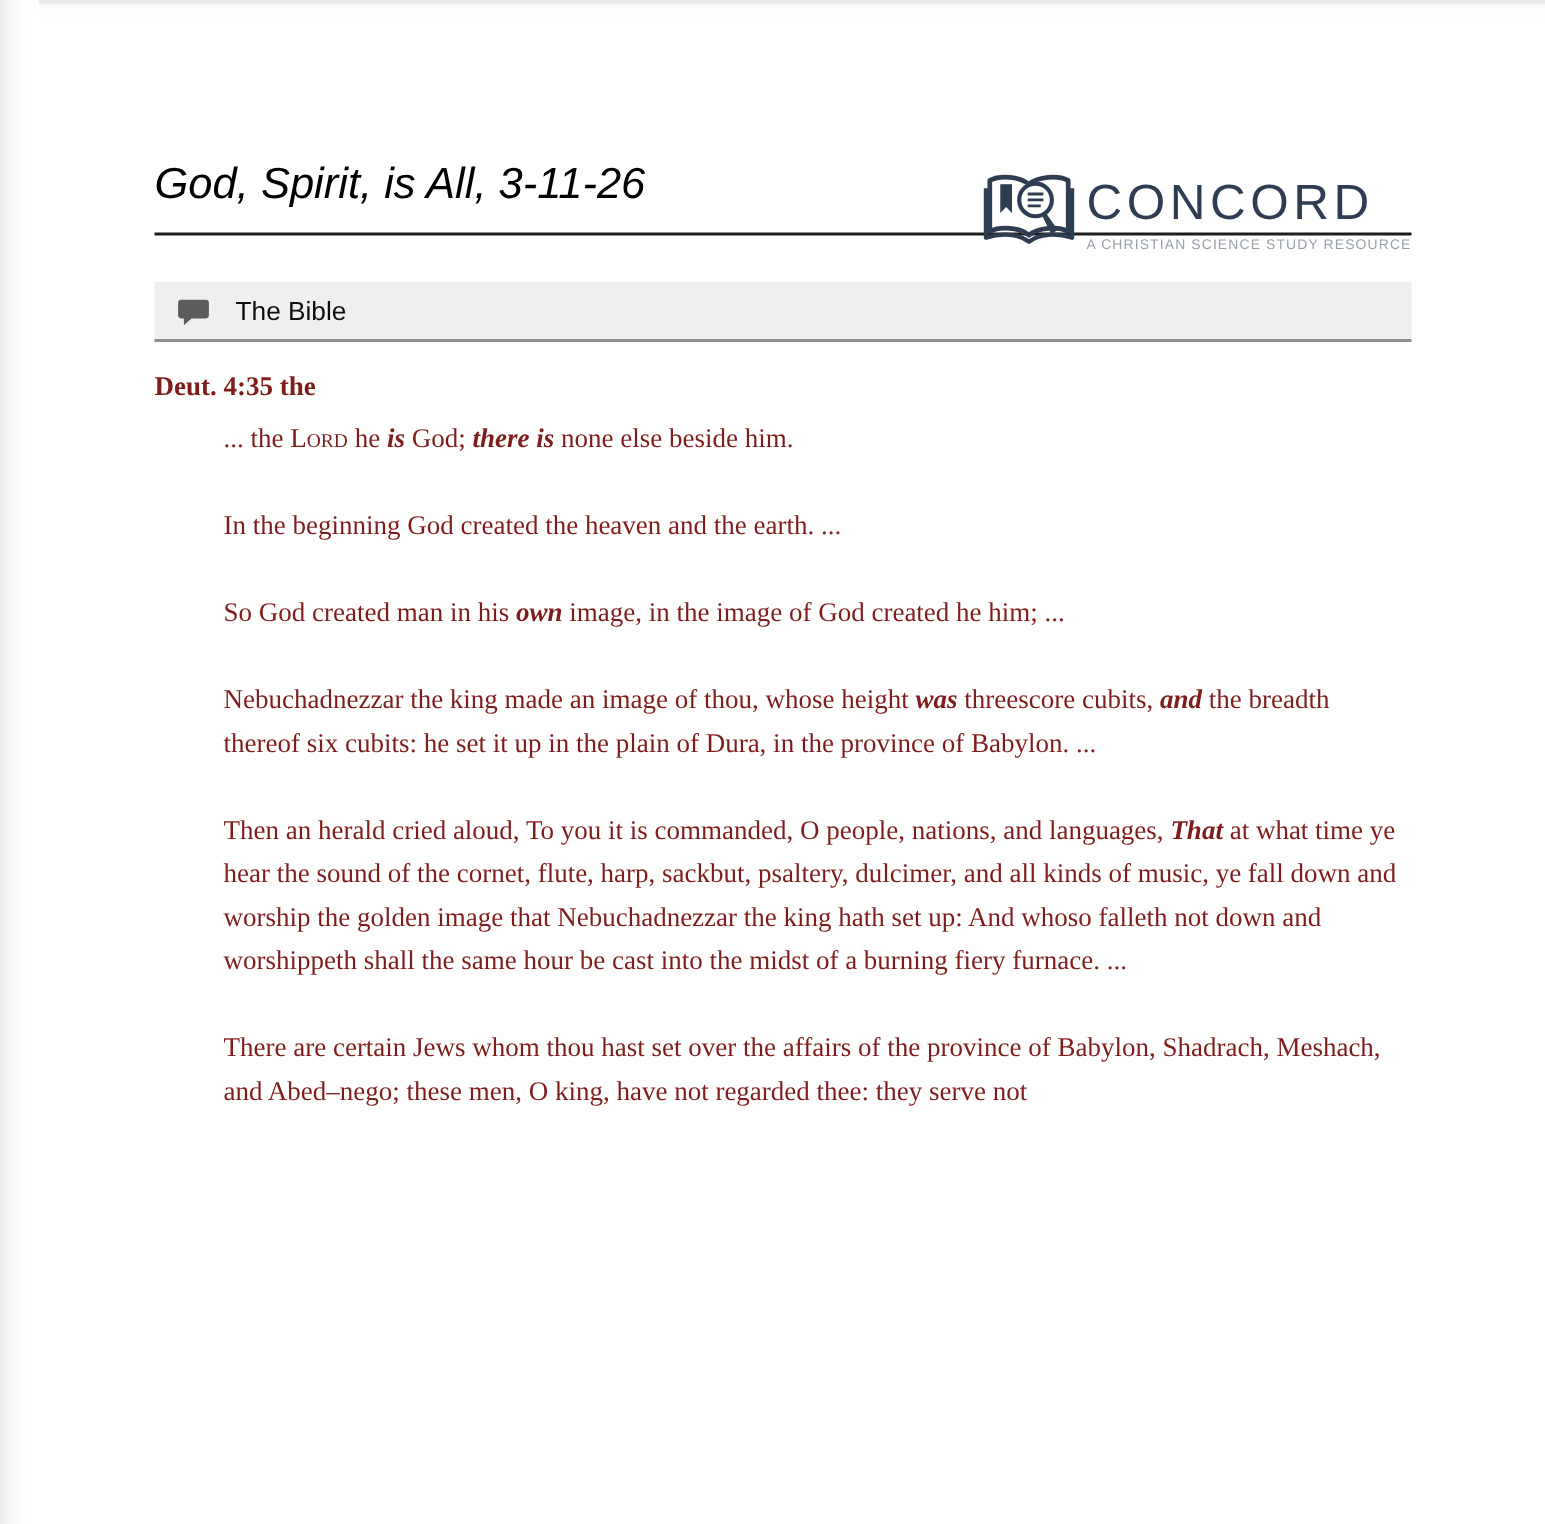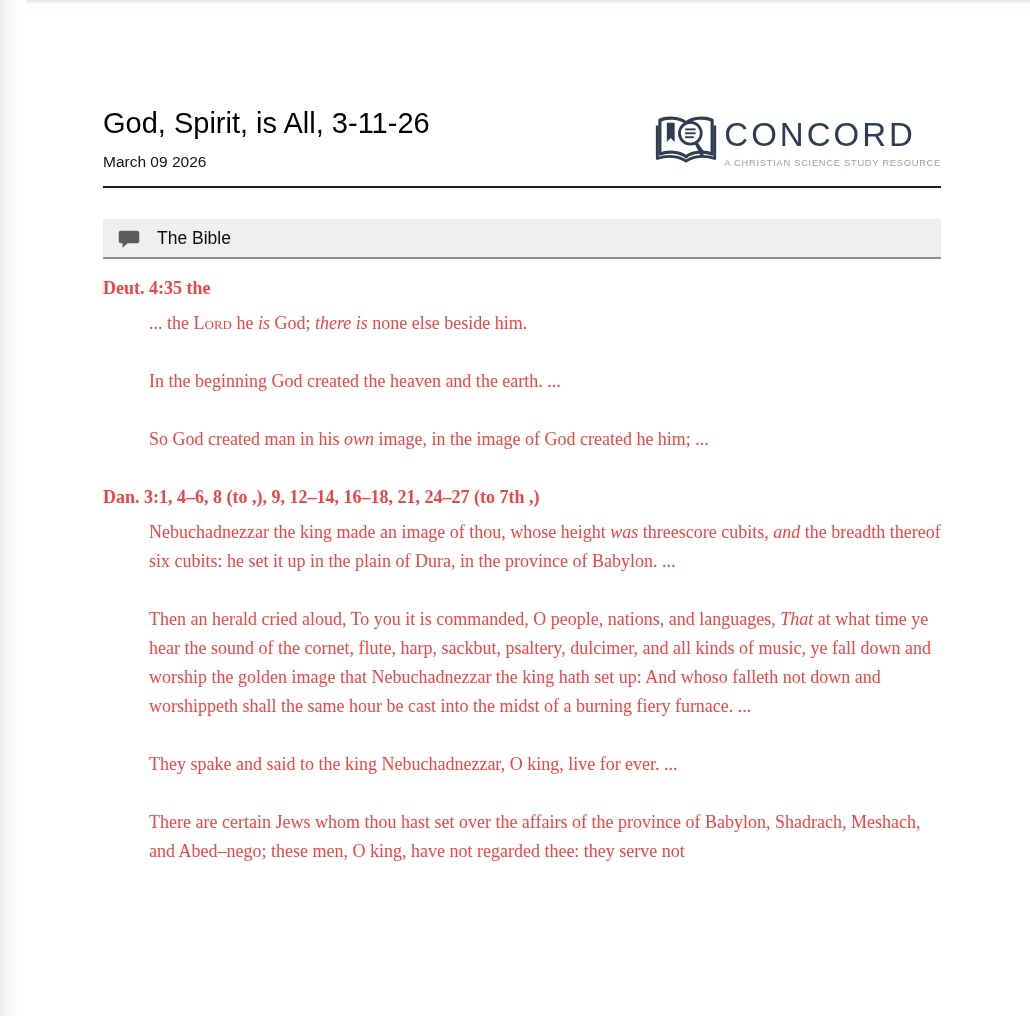--- a/index.html
+++ b/index.html
@@ -20,21 +20,21 @@
   .edge-top {
     position: absolute; top: 0; left: 0; right: 0; height: 16px;
     background: linear-gradient(to bottom, #e9e9e9 0px, #e9e9e9 2px, #fbfbfb 3px, #ffffff 16px);
     z-index: 4;
   }
   .content {
     position: absolute; left: 103px; top: 0; width: 838px;
   }
   .doc-header { position: relative; padding-top: 107px; }
   .doc-title {
-    margin: 0; font-size: 29px; font-weight: 400; line-height: 1.15; color: #000;
+    margin: 0; font-size: 29px; font-weight: 400; line-height: 1.15; color: #000; font-style: italic;
   }
   .doc-date { margin-top: 13px; font-size: 15.5px; color: #111; }
   .rule { margin-top: 15px; height: 0; border-top: 2px solid #1c1c1c; }
 
   .logo { position: absolute; top: 115px; right: 0; display: flex; align-items: center; }
   .logo-book { width: 62px; height: 54px; flex: 0 0 auto; }
   .logo-text { margin-left: 7px; display: flex; flex-direction: column; }
   .logo-name {
     font-size: 33px; font-weight: 300; letter-spacing: 3px; line-height: 1;
     color: #2e3d52; margin-top: 2px;
@@ -48,42 +48,41 @@
     margin-top: 31px; height: 40px;
     background: #efefef; border-bottom: 2px solid #8f8f8f;
     display: flex; align-items: center; padding-left: 15px;
   }
   .bubble-icon { width: 22px; height: 19px; margin-top: 2px; }
   .section-label { margin-left: 17px; font-size: 17.5px; color: #0d0d0d; }
 
   .citations {
     margin-top: 15px;
     font-family: "Liberation Serif", serif;
-    font-size: 18px; line-height: 29px; color: #ef4444;
+    font-size: 18px; line-height: 29px; color: #7f1d1d;
   }
   .citation-reference {
     font-family: "Liberation Serif", serif;
     font-size: 18px; font-weight: 700; line-height: 29px;
     margin: 14px 0 6px 0;
   }
   .citation-paragraph { margin: 0 0 29px 46px; }
-  .citation-paragraph em { font-style: italic; }
+  .citation-paragraph em { font-style: italic; font-weight: bold; }
   .smallcaps { font-variant: small-caps; }
 </style>
 </head>
 <body>
 
 <div class="edge-left"></div>
 <div class="edge-top"></div>
 
 <div class="content">
 
   <header class="doc-header">
     <h1 class="doc-title">God, Spirit, is All, 3-11-26</h1>
-    <div class="doc-date">March 09 2026</div>
 
     <div class="logo">
       <svg class="logo-book" viewBox="0 0 70 62" fill="none" xmlns="http://www.w3.org/2000/svg">
         <path d="M35 9 C28 3 13 2 5 6 L5 45 C13 41 28 42 35 48 C42 42 57 41 65 45 L65 6 C57 2 42 3 35 9 Z" fill="#ffffff" stroke="#2e3d52" stroke-width="3.6" stroke-linejoin="round"></path>
         <path d="M2 12 L2 50 C14 46 27 47 35 53 C43 47 56 46 68 50 L68 12" fill="none" stroke="#2e3d52" stroke-width="3.2" stroke-linejoin="round"></path>
         <path d="M13 9 L22 9 L22 31 L17.5 26.5 L13 31 Z" fill="#2e3d52"></path>
         <circle cx="40" cy="21" r="12.5" fill="#ffffff" stroke="#2e3d52" stroke-width="3.2"></circle>
         <line x1="34" y1="16.5" x2="46" y2="16.5" stroke="#2e3d52" stroke-width="2.2"></line>
         <line x1="34" y1="21" x2="46" y2="21" stroke="#2e3d52" stroke-width="2.2"></line>
         <line x1="34" y1="25.5" x2="44" y2="25.5" stroke="#2e3d52" stroke-width="2.2"></line>
@@ -108,21 +107,19 @@
   <main class="citations">
       <section>
         <h3 class="citation-reference">Deut. 4:35 the</h3>
         <p class="citation-paragraph"><span>... the </span><span class="smallcaps">Lord</span><span> he </span><em>is</em><span> God; </span><em>there is</em><span> none else beside him.</span></p>
       </section>
       <section>
         <p class="citation-paragraph"><span>In the beginning God created the heaven and the earth. ...</span></p>
         <p class="citation-paragraph"><span>So God created man in his </span><em>own</em><span> image, in the image of God created he him; ...</span></p>
       </section>
       <section>
-        <h3 class="citation-reference">Dan. 3:1, 4–6, 8 (to ,), 9, 12–14, 16–18, 21, 24–27 (to 7th ,)</h3>
         <p class="citation-paragraph"><span>Nebuchadnezzar the king made an image of thou, whose height </span><em>was</em><span> threescore cubits, </span><em>and</em><span> the breadth thereof six cubits: he set it up in the plain of Dura, in the province of Babylon. ...</span></p>
         <p class="citation-paragraph"><span>Then an herald cried aloud, To you it is commanded, O people, nations, and languages, </span><em>That</em><span> at what time ye hear the sound of the cornet, flute, harp, sackbut, psaltery, dulcimer, and all kinds of music, ye fall down and worship the golden image that Nebuchadnezzar the king hath set up: And whoso falleth not down and worshippeth shall the same hour be cast into the midst of a burning fiery furnace. ...</span></p>
-        <p class="citation-paragraph"><span>They spake and said to the king Nebuchadnezzar, O king, live for ever. ...</span></p>
         <p class="citation-paragraph"><span>There are certain Jews whom thou hast set over the affairs of the province of Babylon, Shadrach, Meshach, and Abed–nego; these men, O king, have not regarded thee: they serve not</span></p>
       </section>
     </main>
 
 </div>
 
 </body></html>

